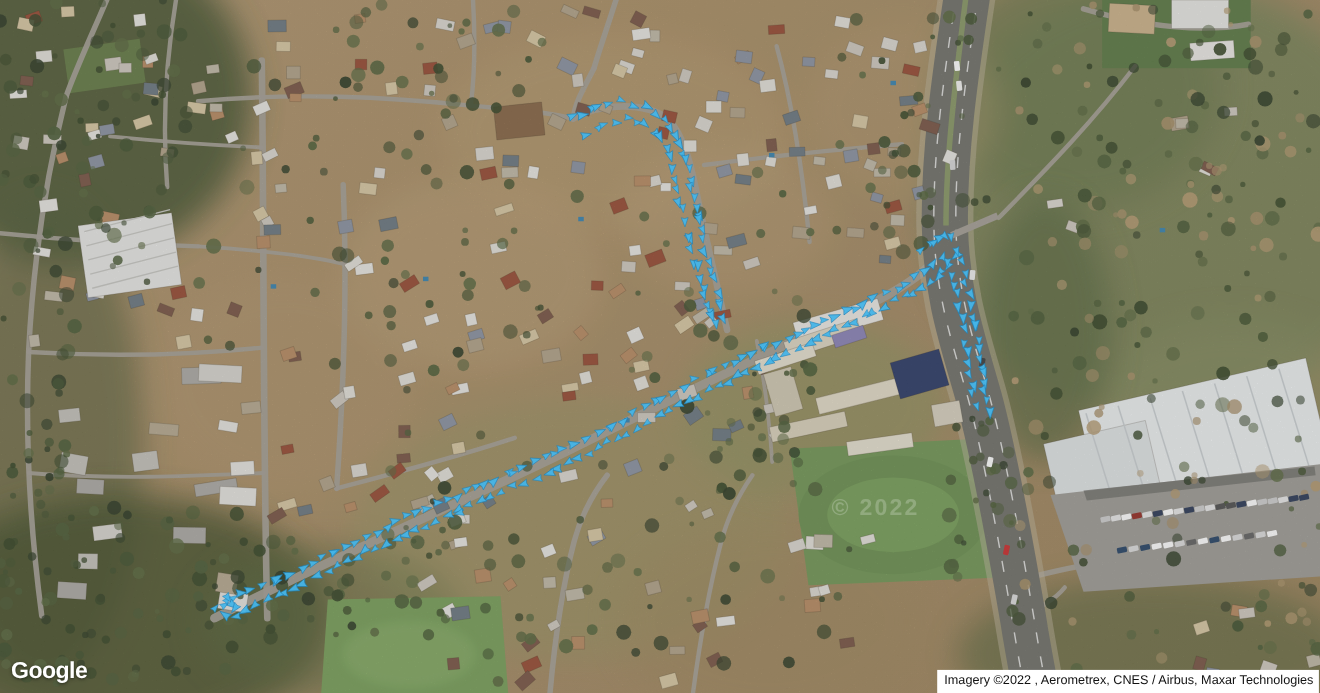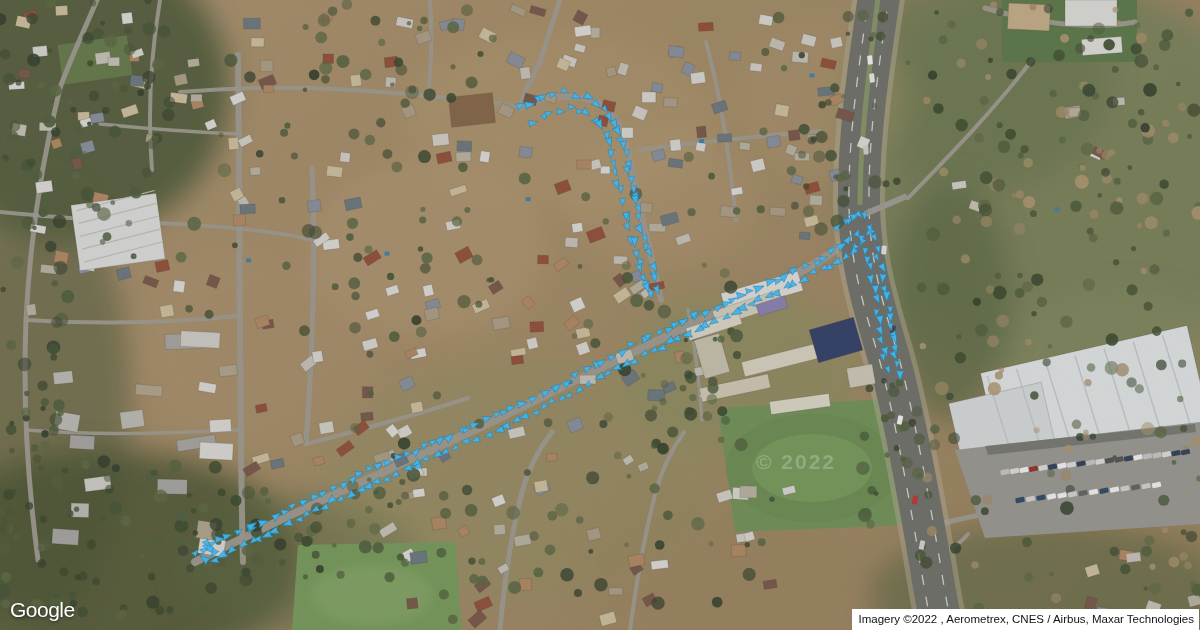--- a/index.html
+++ b/index.html
@@ -5,21 +5,21 @@
   html,body{margin:0;padding:0;background:#222;}
   .stage{
     position:relative;width:1200px;height:630px;overflow:hidden;
     font-family:"Liberation Sans", sans-serif;
     background:linear-gradient(135deg,#b29872 0%,#ac9169 35%,#a68c66 60%,#9f875f 100%);
     cursor:grab;
   }
   svg{position:absolute;left:0;top:0;display:block;}
   .google-logo{
     position:absolute;left:10px;bottom:8px;
-    color:#fff;font-size:21px;font-weight:400;letter-spacing:-0.5px;
+    color:#fff;font-size:21px;font-weight:700;letter-spacing:-0.5px;
     text-shadow:0 1px 3px rgba(0,0,0,.55);
     user-select:none;
   }
   .attribution{
     position:absolute;right:1px;bottom:0;
     background:#ffffff;color:#111;
     font-size:11.5px;line-height:14px;
     padding:3px 5px 4px 6px;
     white-space:nowrap;
   }

